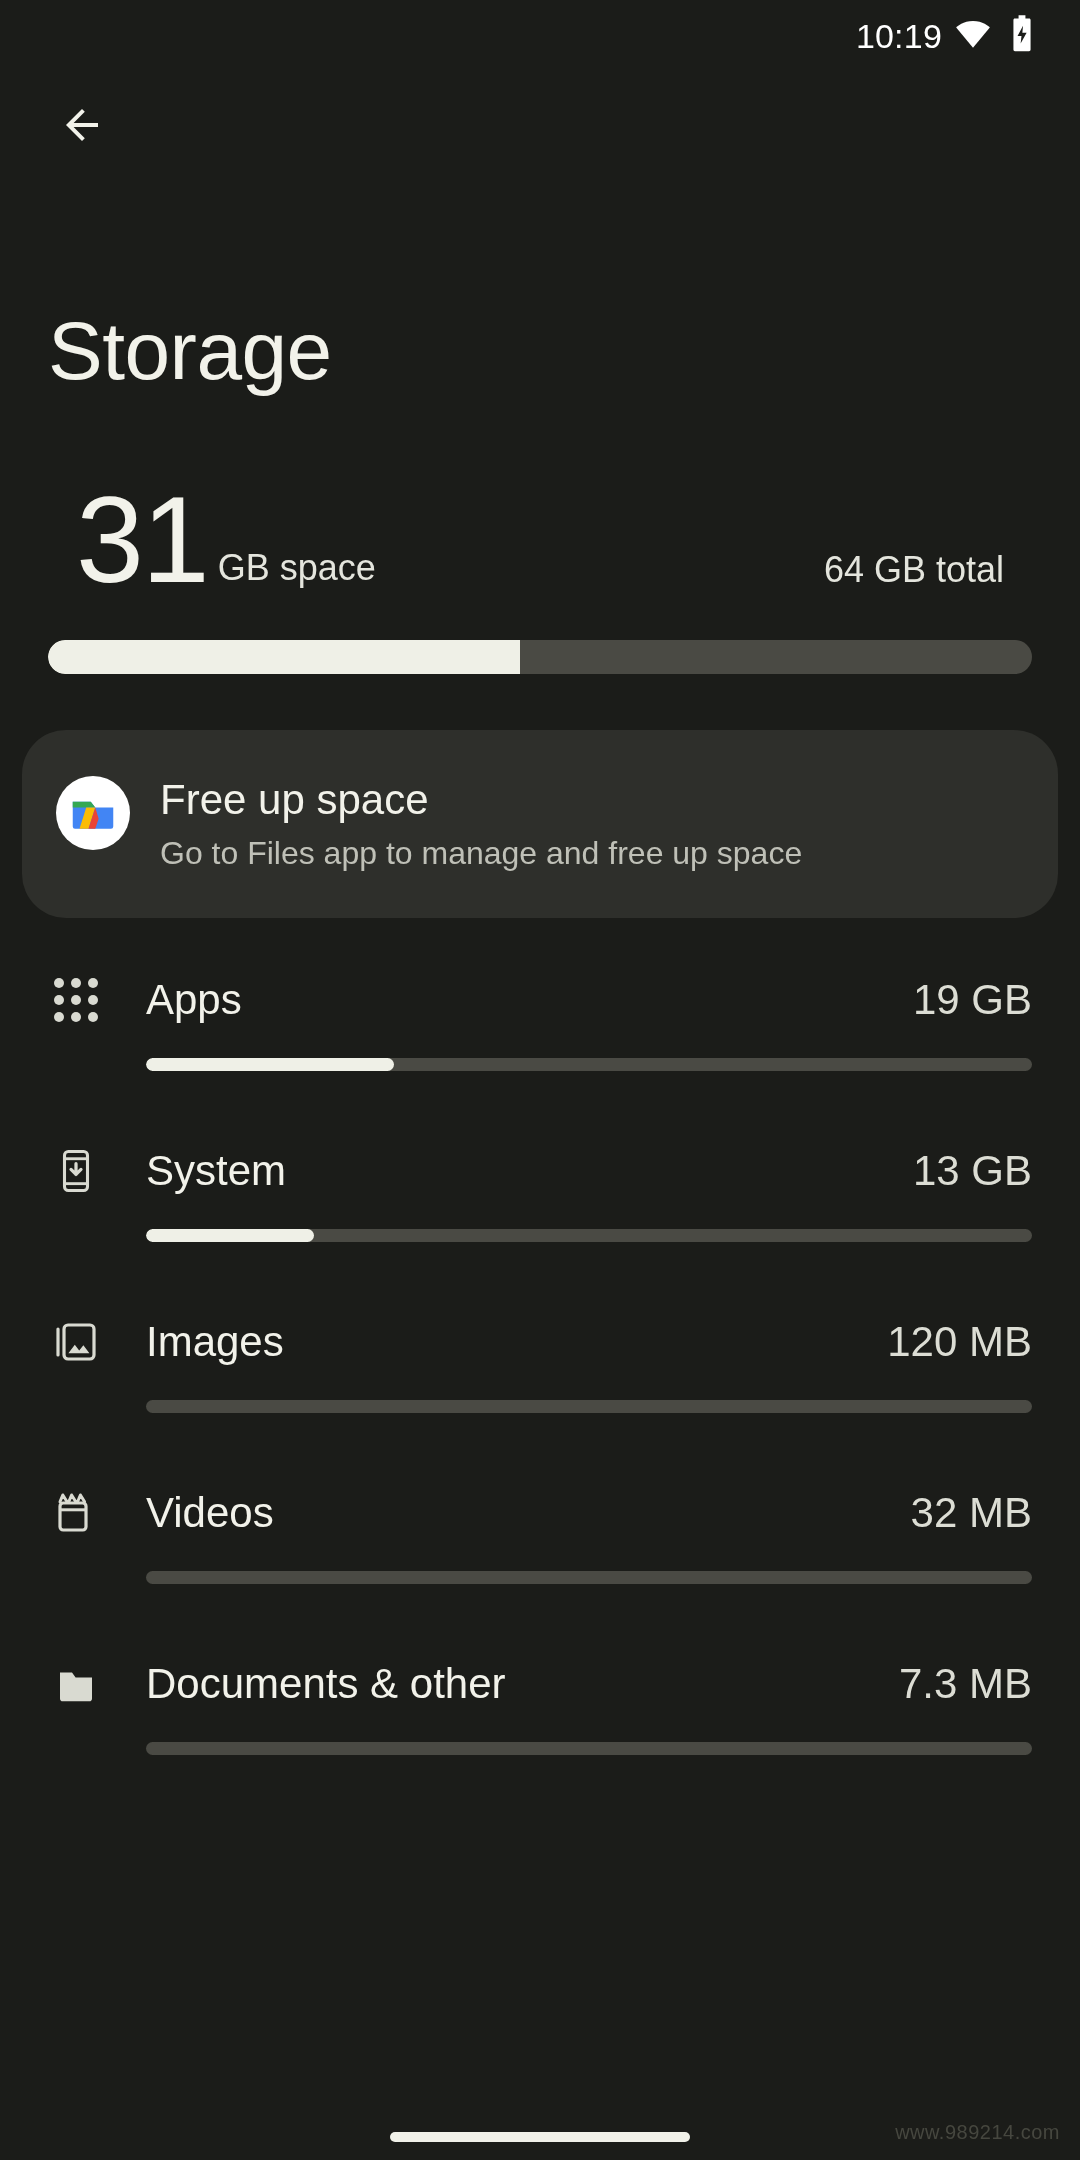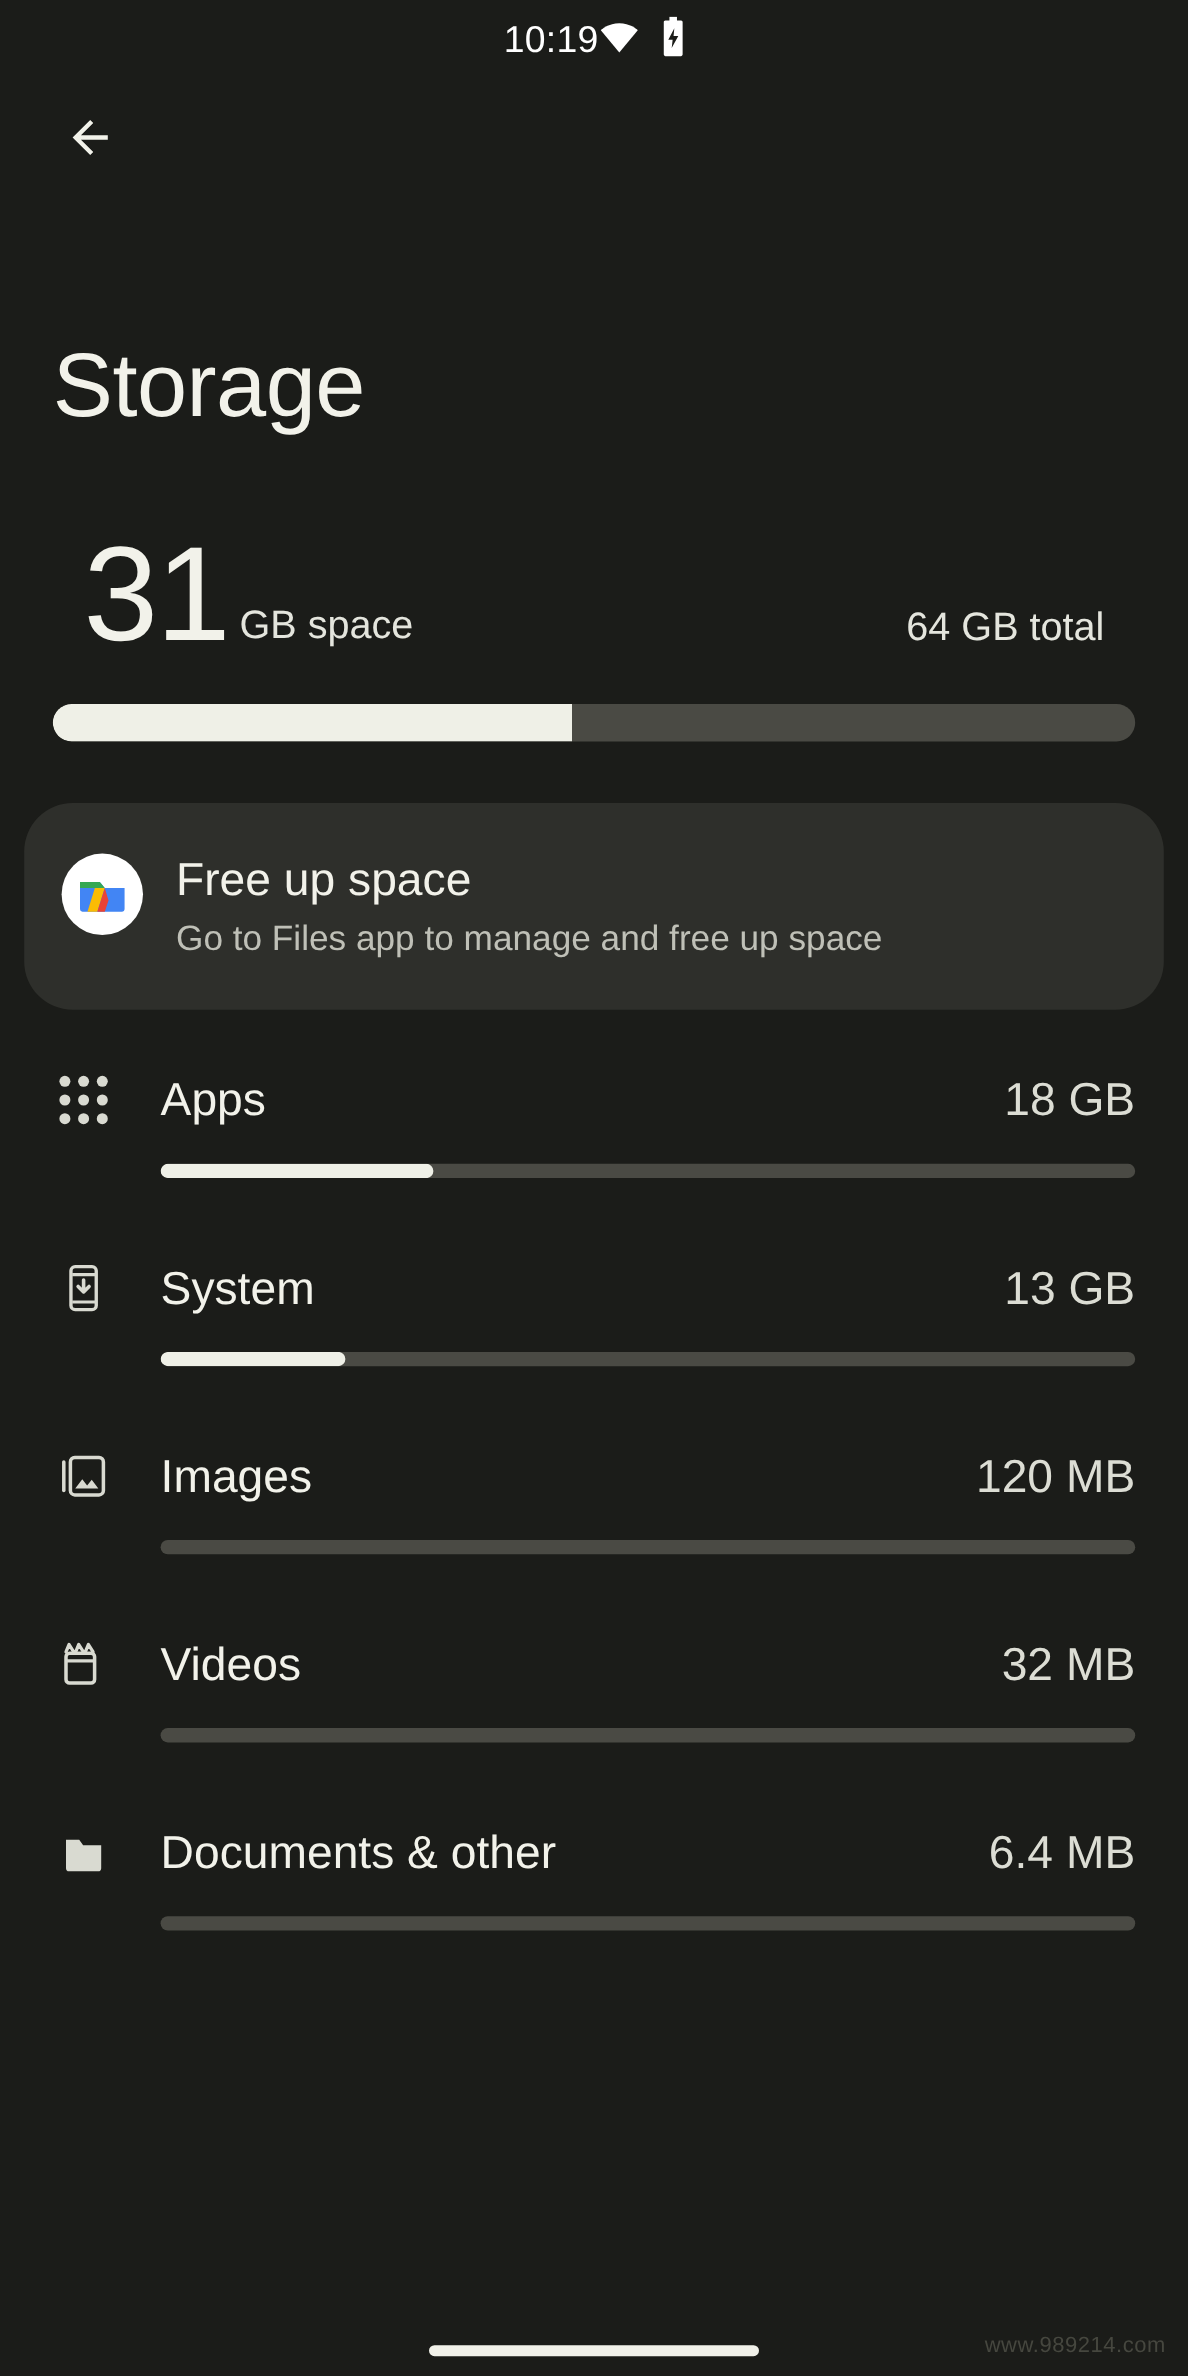--- a/index.html
+++ b/index.html
@@ -15,22 +15,23 @@
     font-family: "Liberation Sans", sans-serif;
     color: #e7e8e1;
     position: relative;
   }
 
   
   .status-bar {
     height: 72px;
     display: flex;
     align-items: center;
-    justify-content: center;
+    justify-content: flex-end;
     padding: 0 46px 0 48px;
+    gap: 12px;
   }
   .status-time {
     font-size: 34px;
     font-weight: 500;
     color: #ffffff;
     letter-spacing: 0.2px;
   }
   .status-icons {
     display: flex;
     align-items: center;
@@ -295,21 +296,21 @@
             <span></span>
           <span></span>
             <span></span>
             <span></span>
           <span></span>
             <span></span>
             <span></span>
         </span>
       </span>
       <span class="cat-label">Apps</span>
-      <span class="cat-value">18 GB</span>
+      <span class="cat-value">19 GB</span>
     </div>
     <div class="cat-bar-wrap">
       <div class="cat-bar-fill" style="width: 28%;"></div>
     </div>
   </div>
 
   <div class="cat-row">
     <div class="cat-main">
       <span class="cat-icon">
         <svg width="46" height="46" viewBox="0 0 24 24">
@@ -362,21 +363,21 @@
   </div>
 
   <div class="cat-row">
     <div class="cat-main">
       <span class="cat-icon">
         <svg width="48" height="48" viewBox="0 0 24 24">
           <path d="M4 6.2h6l1.8 2.6H20a0 0 0 0 1 0 0v10.4a1.4 1.4 0 0 1-1.4 1.4H5.4A1.4 1.4 0 0 1 4 19.2Z" fill="#d9dad1"></path>
         </svg>
       </span>
       <span class="cat-label">Documents &amp; other</span>
-      <span class="cat-value">6.4 MB</span>
+      <span class="cat-value">7.3 MB</span>
     </div>
     <div class="cat-bar-wrap">
       <div class="cat-bar-fill" style="width: 0%;"></div>
     </div>
   </div>
 
 </div>
 
 <div class="home-indicator"></div>
 <div class="watermark">www.989214.com</div>

